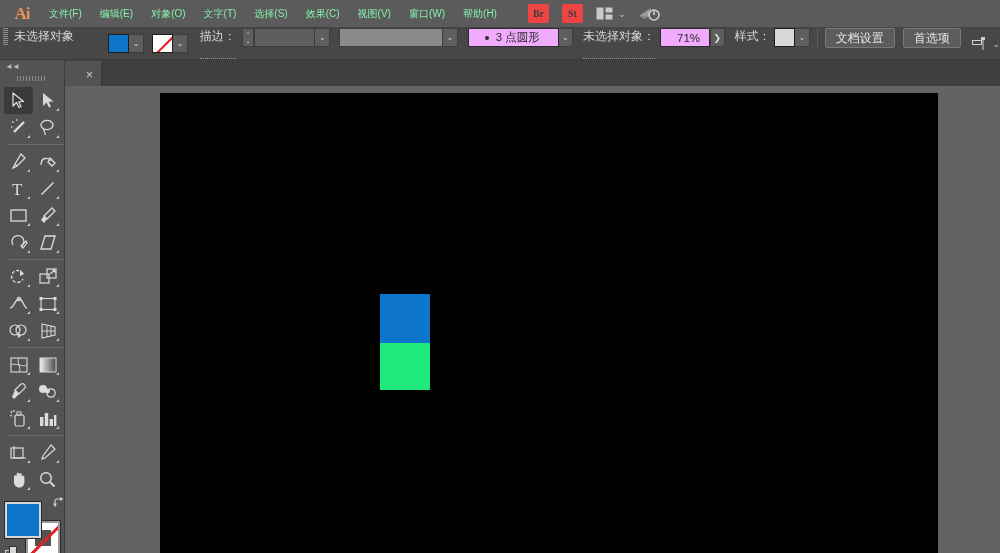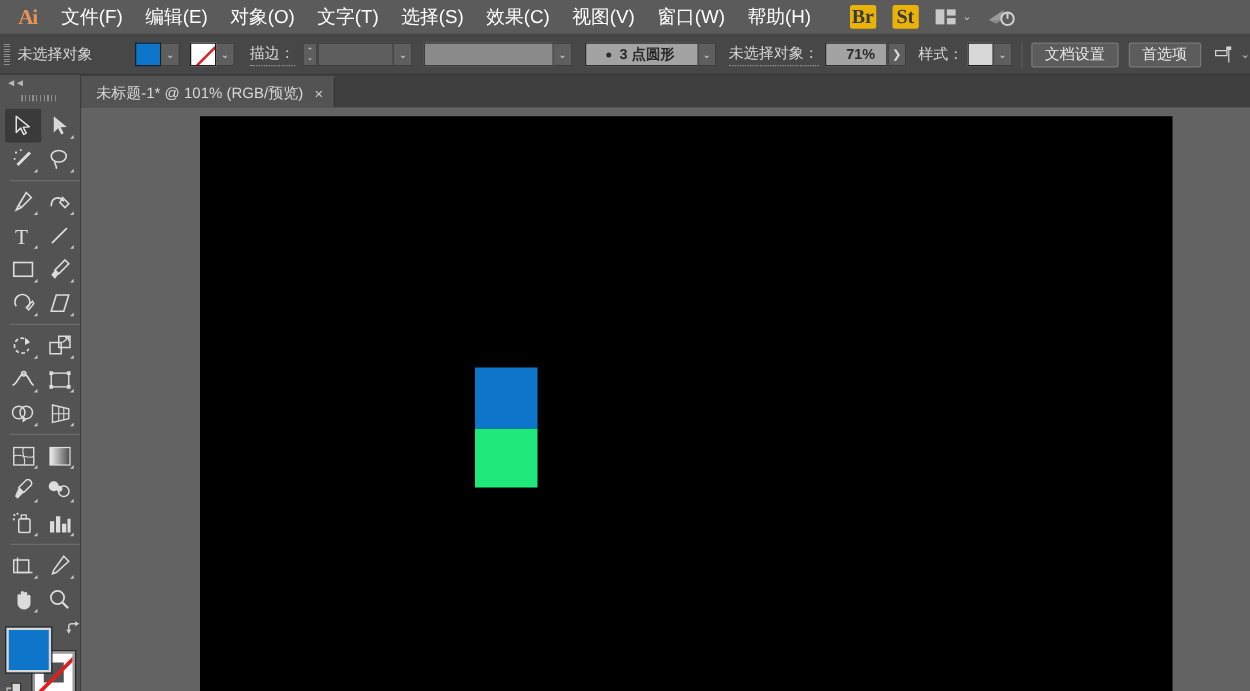--- a/index.html
+++ b/index.html
@@ -16,37 +16,37 @@
     position:absolute; left:0; top:0; width:1000px; height:28px;
     background:#5b5b5b; display:flex; align-items:center;
     border-bottom:1px solid #464646;
   }
   .ai-logo {
     width:40px; text-align:center; font-size:17px; font-weight:bold;
     color:#e8935a; font-family:"Liberation Serif","DejaVu Serif",serif;
     letter-spacing:-1px; padding-left:4px;
   }
   .menu-item {
-    font-size:15px; color:#ffffff; padding:5px 9px; white-space:nowrap;
+    font-size:10px; color:#86efac; padding:5px 9px; white-space:nowrap;
     line-height:1;
   }
   .menu-right { margin-left:22px; display:flex; align-items:center; gap:13px; }
   .sq-btn {
-    background:#eab308; color:#3a3a3a; font-size:16px; font-weight:bold;
+    background:#ef4444; color:#3a3a3a; font-size:10px; font-weight:bold;
     width:21px; height:19px; display:flex; align-items:center;
     justify-content:center; border-radius:2px;
     font-family:"Liberation Serif","DejaVu Serif",serif;
   }
   .arrange-ico { display:flex; align-items:center; gap:5px; }
   .chev { font-size:9px; color:#c9c9c9; }
 
   
   .controlbar {
     position:absolute; left:0; top:28px; width:1000px; height:32px;
-    background:#474747; display:flex; align-items:center;
+    background:#474747; display:flex; 
     border-bottom:1px solid #3a3a3a; padding-left:3px;
   }
   .grip {
     width:5px; height:17px; margin-right:6px;
     background:repeating-linear-gradient(to bottom,#8e8e8e 0 1px,transparent 1px 2px);
   }
   .cb-label { font-size:12px; color:#d6d6d6; white-space:nowrap; }
   .cb-label-dotted {
     font-size:12px; color:#d6d6d6; white-space:nowrap;
     border-bottom:1px dotted #9a9a9a; padding-bottom:1px;
@@ -74,23 +74,23 @@
     width:13px; height:19px; background:#5e5e5e; border:1px solid #3d3d3d;
     display:flex; flex-direction:column; align-items:center;
     justify-content:center; font-size:6px; line-height:6px; color:#dcdcdc;
   }
   .field-plain {
     height:19px; background:#5e5e5e; border:1px solid #3d3d3d;
     display:flex; align-items:center; padding:0 5px;
     font-size:11.5px; color:#e2e2e2;
   }
   .field-light {
-    height:19px; background:#a3a3a3; border:1px solid #2e2e2e;
+    height:19px; background:#f0abfc; border:1px solid #2e2e2e;
     display:flex; align-items:center; padding:0 16px;
-    font-size:11.5px; color:#2a2a2a; white-space:nowrap;font-weight:bold;
+    font-size:11.5px; color:#2a2a2a; white-space:nowrap;
   }
   .field-grey-wide {
     width:106px; height:19px; background:#8a8a8a; border:1px solid #3d3d3d;
   }
   .brush-dot {
     width:4px; height:4px; border-radius:50%; background:#2a2a2a;
     margin-right:7px; flex:none;
   }
   .push-btn {
     height:20px; background:#5c5c5c; border:1px solid #787878;
@@ -292,21 +292,20 @@
         <rect x="0.5" y="3.5" width="9" height="4" fill="none" stroke="#d2d2d2"></rect>
         <line x1="11" y1="0.5" x2="11" y2="13" stroke="#d2d2d2"></line>
         <rect x="9" y="0" width="4" height="3" fill="#d2d2d2"></rect>
       </svg>
       <span class="chev">⌄</span>
     </div>
   </div>
 
   <div class="tabbar">
     <div class="doc-tab">
-      <span>未标题-1* @ 101% (RGB/预览)</span>
       <span class="tab-close">×</span>
     </div>
   </div>
 
   <div class="toolpanel">
     <div class="tp-head">◄◄</div>
     <div class="tp-grip">
         <i></i>
       </div>
 

